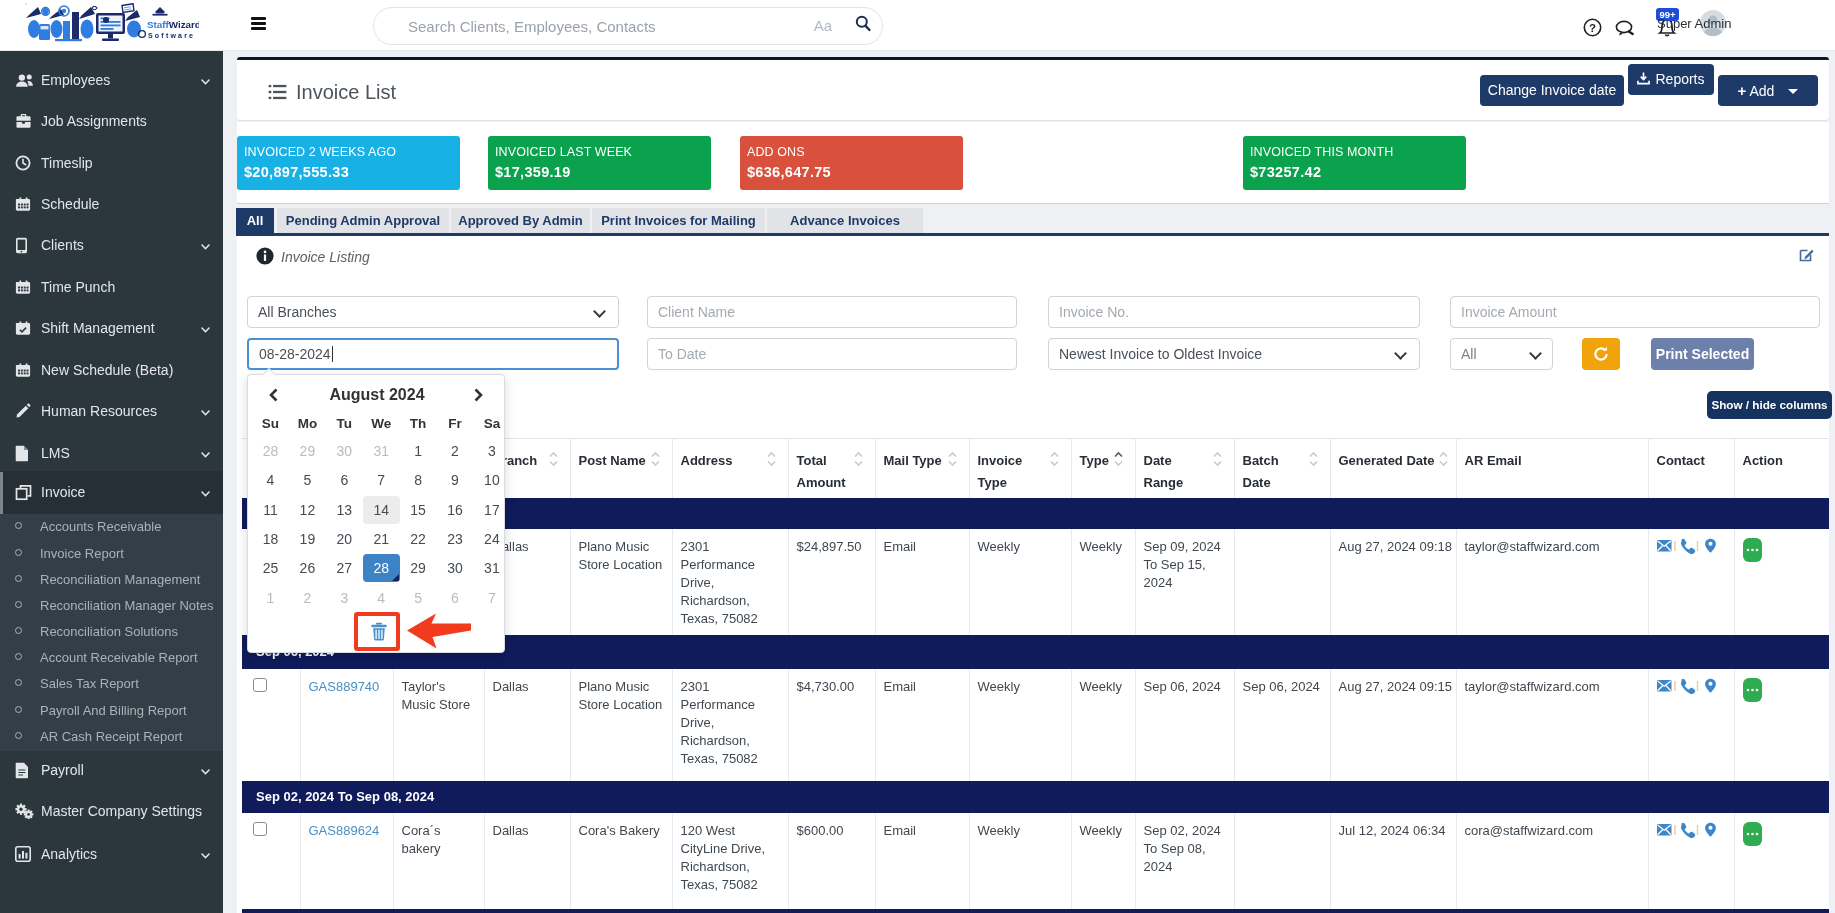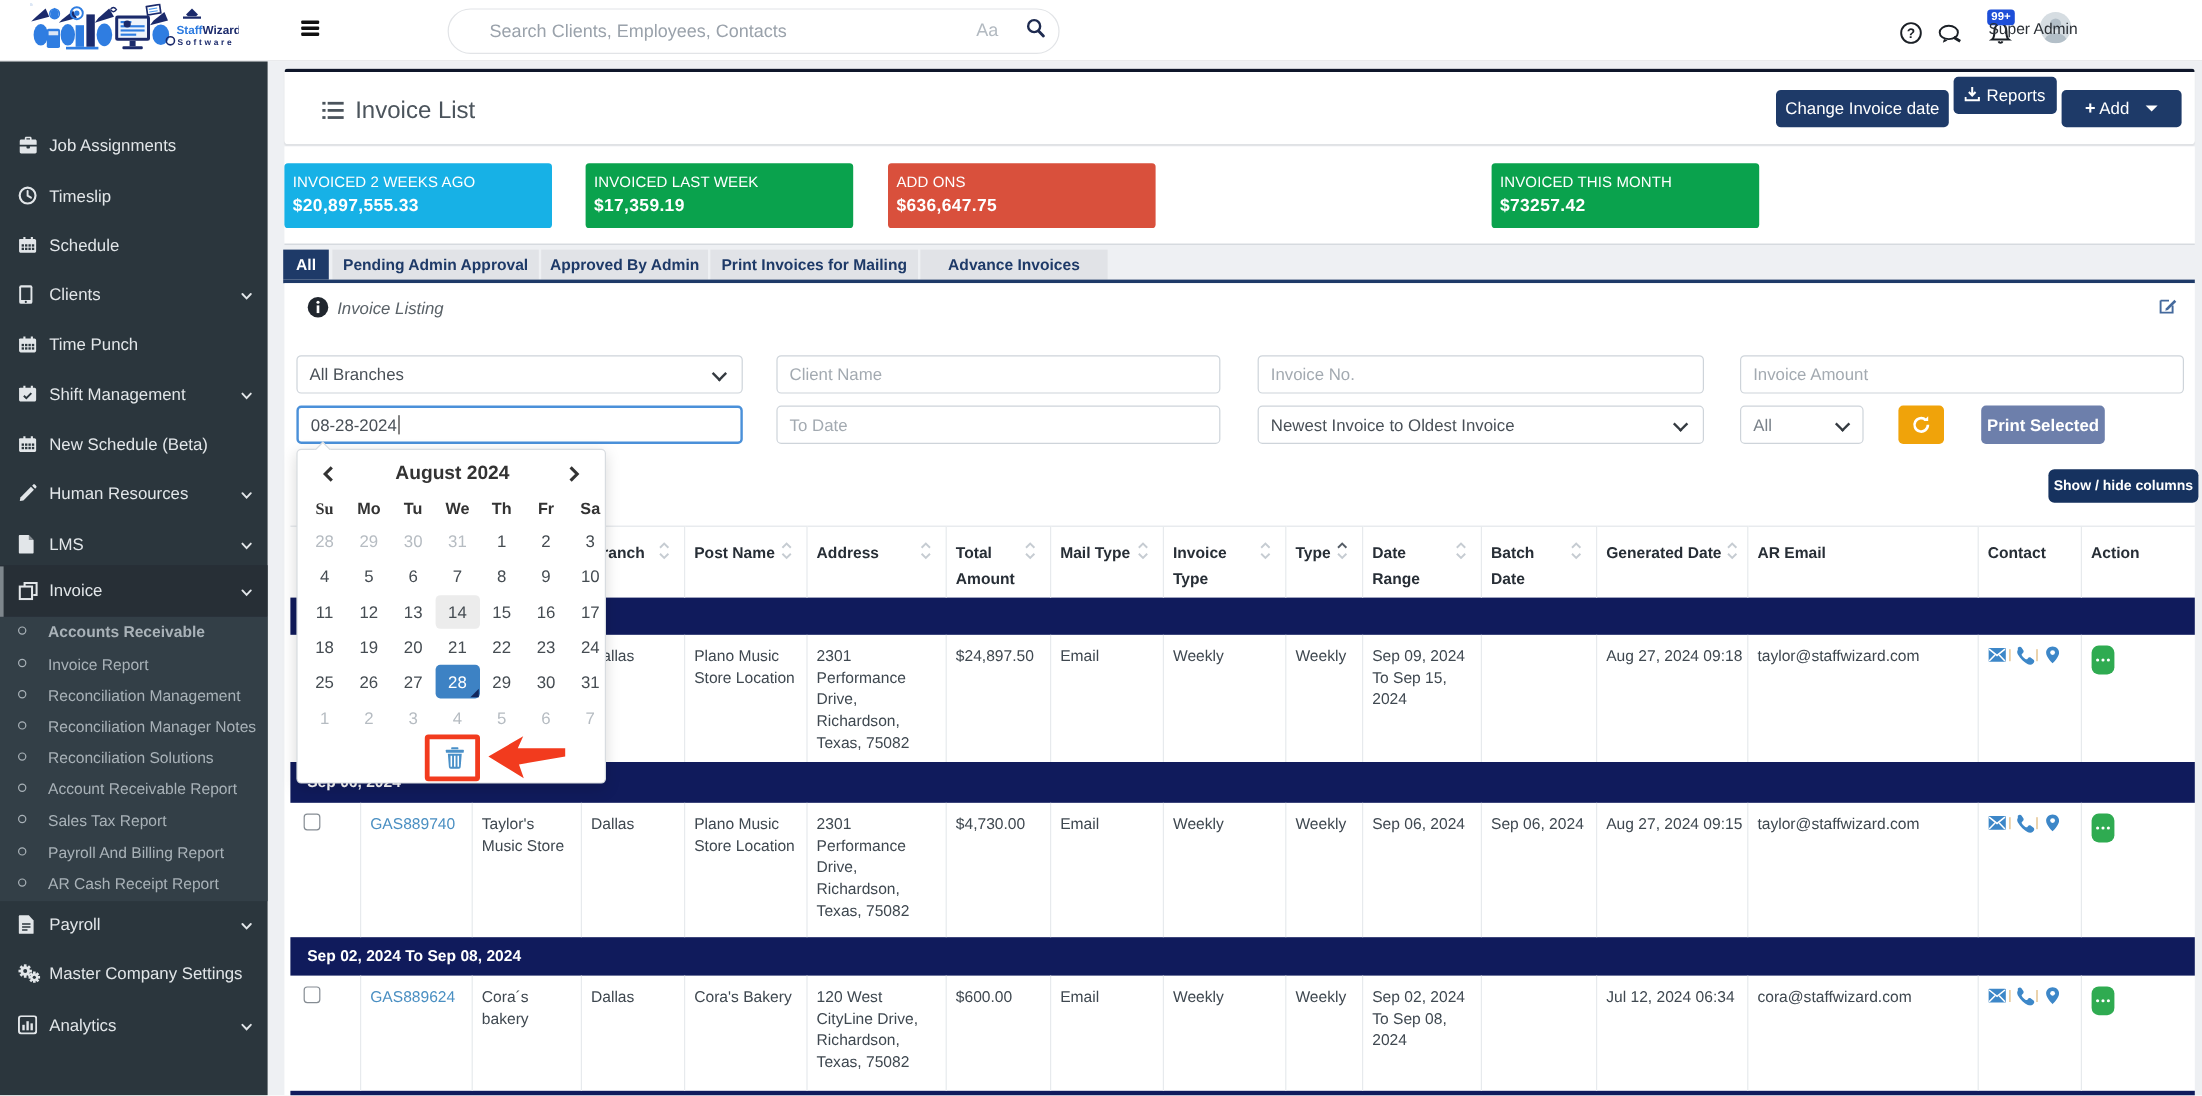--- a/index.html
+++ b/index.html
@@ -156,20 +156,34 @@
         <path d="M4 22.6 a9.6 7.6 0 0 1 18 0 a13 13 0 0 1 -18 0 Z" fill="#b3bfc8"></path>
       </svg>
 <div style="position:absolute;left:1657px;top:16px;font-size:13px;color:#2b3036;">Super Admin</div>
 <svg style="position:absolute;left:855px;top:15px;" width="16" height="17" viewBox="0 0 16 17">
         <circle cx="6.8" cy="6.8" r="5" fill="none" stroke="#1e2b50" stroke-width="2"></circle>
         <path d="M10.5 10.8 l4 4.2" stroke="#1e2b50" stroke-width="2.4" stroke-linecap="round"></path>
       </svg>
   </div>
 
   <div id="sidebar">
+      <div class="sitem" style="top:9.5px;">
+        <span class="ic"><svg width="19" height="16" viewBox="0 0 18 15">
+            <g fill="#e2e6e9">
+              <circle cx="6.5" cy="5.2" r="3"></circle>
+              <path d="M1 14c0-3 2.4-5 5.5-5S12 11 12 14z"></path>
+              <circle cx="13.5" cy="4.6" r="2.4"></circle>
+              <path d="M11.8 8.6c2.8-.4 5.2 1.4 5.2 4.4h-4.2c0-1.8-.3-3.3-1-4.4z"></path>
+            </g>
+          </svg></span>
+        <span class="lbl">Employees</span>
+        <span class="chev"><svg width="11" height="11" viewBox="0 0 11 10">
+            <path d="M2 3.5l3.5 3.7L9 3.5" fill="none" stroke="#e2e6e9" stroke-width="1.6" stroke-linecap="round"></path>
+          </svg></span>
+      </div>
 <div class="sitem" style="top:51px;">
         <span class="ic"><svg width="17" height="16" viewBox="0 0 18 17">
             <g fill="#e2e6e9">
               <path d="M6 3.5V2.2C6 1.5 6.5 1 7.2 1h3.6c.7 0 1.2.5 1.2 1.2v1.3h3.2c.7 0 1.3.6 1.3 1.3v3.4H1.5V4.8c0-.7.6-1.3 1.3-1.3H6zm1.4-1.1v1.1h3.2V2.4H7.4zM1.5 9.6h6v1.2c0 .4.3.7.7.7h1.6c.4 0 .7-.3.7-.7V9.6h6v4.9c0 .7-.6 1.3-1.3 1.3H2.8c-.7 0-1.3-.6-1.3-1.3z"></path>
             </g>
           </svg></span>
         <span class="lbl">Job Assignments</span>
       </div>
 <div class="sitem" style="top:92.5px;">
         <span class="ic"><svg width="16" height="16" viewBox="0 0 16 16">
@@ -328,21 +342,21 @@
               <path d="M5.5 4.5V1.8h10v10h-2.8"></path>
               <rect x="1.5" y="4.8" width="10.2" height="10.4"></rect>
             </g>
           </svg></span>
         <span class="lbl" style="top:13px;">Invoice</span>
         <span class="chev" style="top:15px;"><svg width="11" height="11" viewBox="0 0 11 10">
             <path d="M2 3.5l3.5 3.7L9 3.5" fill="none" stroke="#e2e6e9" stroke-width="1.6" stroke-linecap="round"></path>
           </svg></span>
       </div>
 <div id="submenu">
-<div class="sub" style="top:0.39999999999997726px;font-weight:bold;">
+<div class="sub" style="top:0.39999999999997726px;">
           <span class="dot"></span>
           <span class="lbl">Accounts Receivable</span>
         </div>
 <div class="sub" style="top:27.399999999999977px;">
           <span class="dot"></span>
           <span class="lbl">Invoice Report</span>
         </div>
 <div class="sub" style="top:53px;">
           <span class="dot"></span>
           <span class="lbl">Reconciliation Management</span>
@@ -643,21 +657,21 @@
         <div style="position:absolute;left:14px;top:-8px;width:14px;height:8px;overflow:hidden;">
           <div style="position:absolute;left:2px;top:3px;width:10px;height:10px;background:#fff;border:1px solid #d8dce0;transform:rotate(45deg);"></div>
         </div>
 <svg style="position:absolute;left:20px;top:13px;" width="11" height="14" viewBox="0 0 11 14">
           <path d="M8.5 1.5 L3 7 L8.5 12.5" fill="none" stroke="#333" stroke-width="2.6"></path>
         </svg>
 <div class="nav" style="left:0;width:258px;text-align:center;">August 2024</div>
 <svg style="position:absolute;right:20px;top:13px;" width="11" height="14" viewBox="0 0 11 14">
           <path d="M2.5 1.5 L8 7 L2.5 12.5" fill="none" stroke="#333" stroke-width="2.6"></path>
         </svg>
-<div class="dow" style="left:4.0px;font-family:Liberation Serif, serif;">Su</div>
+<div class="dow" style="left:4.0px;">Su</div>
 <div class="dow" style="left:40.9px;">Mo</div>
 <div class="dow" style="left:77.8px;">Tu</div>
 <div class="dow" style="left:114.69999999999999px;">We</div>
 <div class="dow" style="left:151.6px;">Th</div>
 <div class="dow" style="left:188.5px;">Fr</div>
 <div class="dow" style="left:225.39999999999998px;">Sa</div>
 <div class="dcell dmut" style="left:4.0px;top:62.0px;">28</div>
 <div class="dcell dmut" style="left:40.9px;top:62.0px;">29</div>
 <div class="dcell dmut" style="left:77.8px;top:62.0px;">30</div>
 <div class="dcell dmut" style="left:114.69999999999999px;top:62.0px;">31</div>

